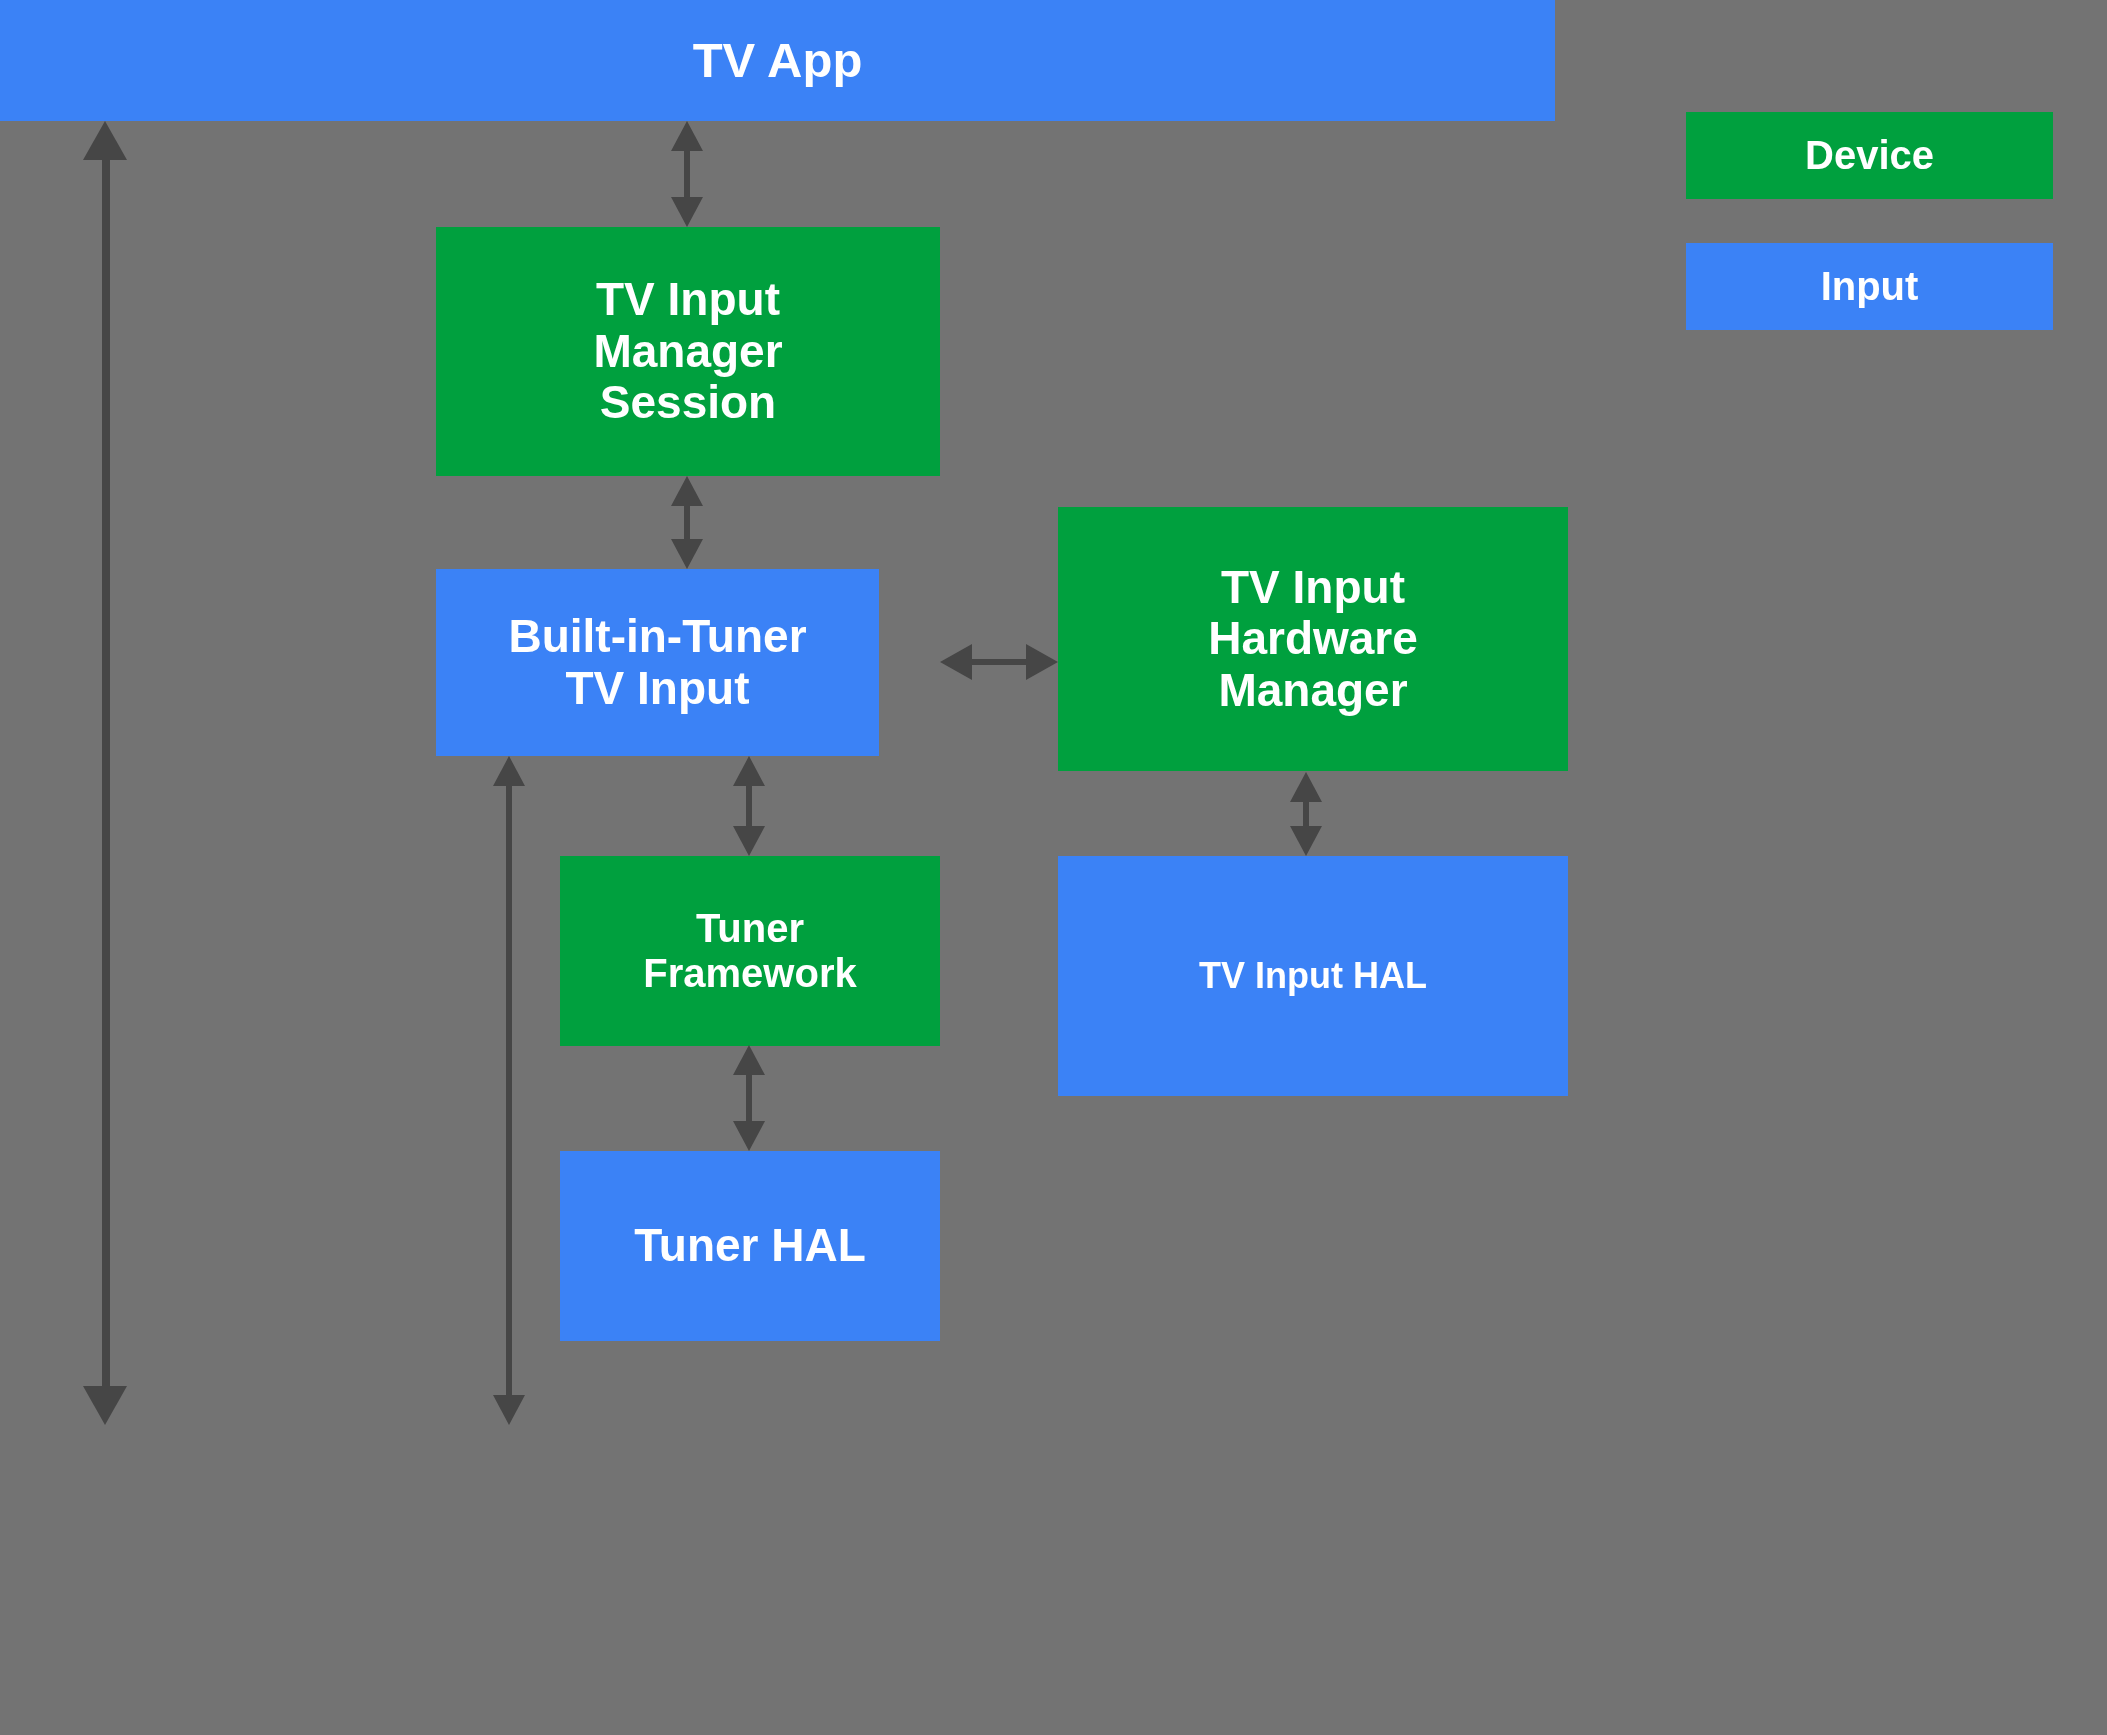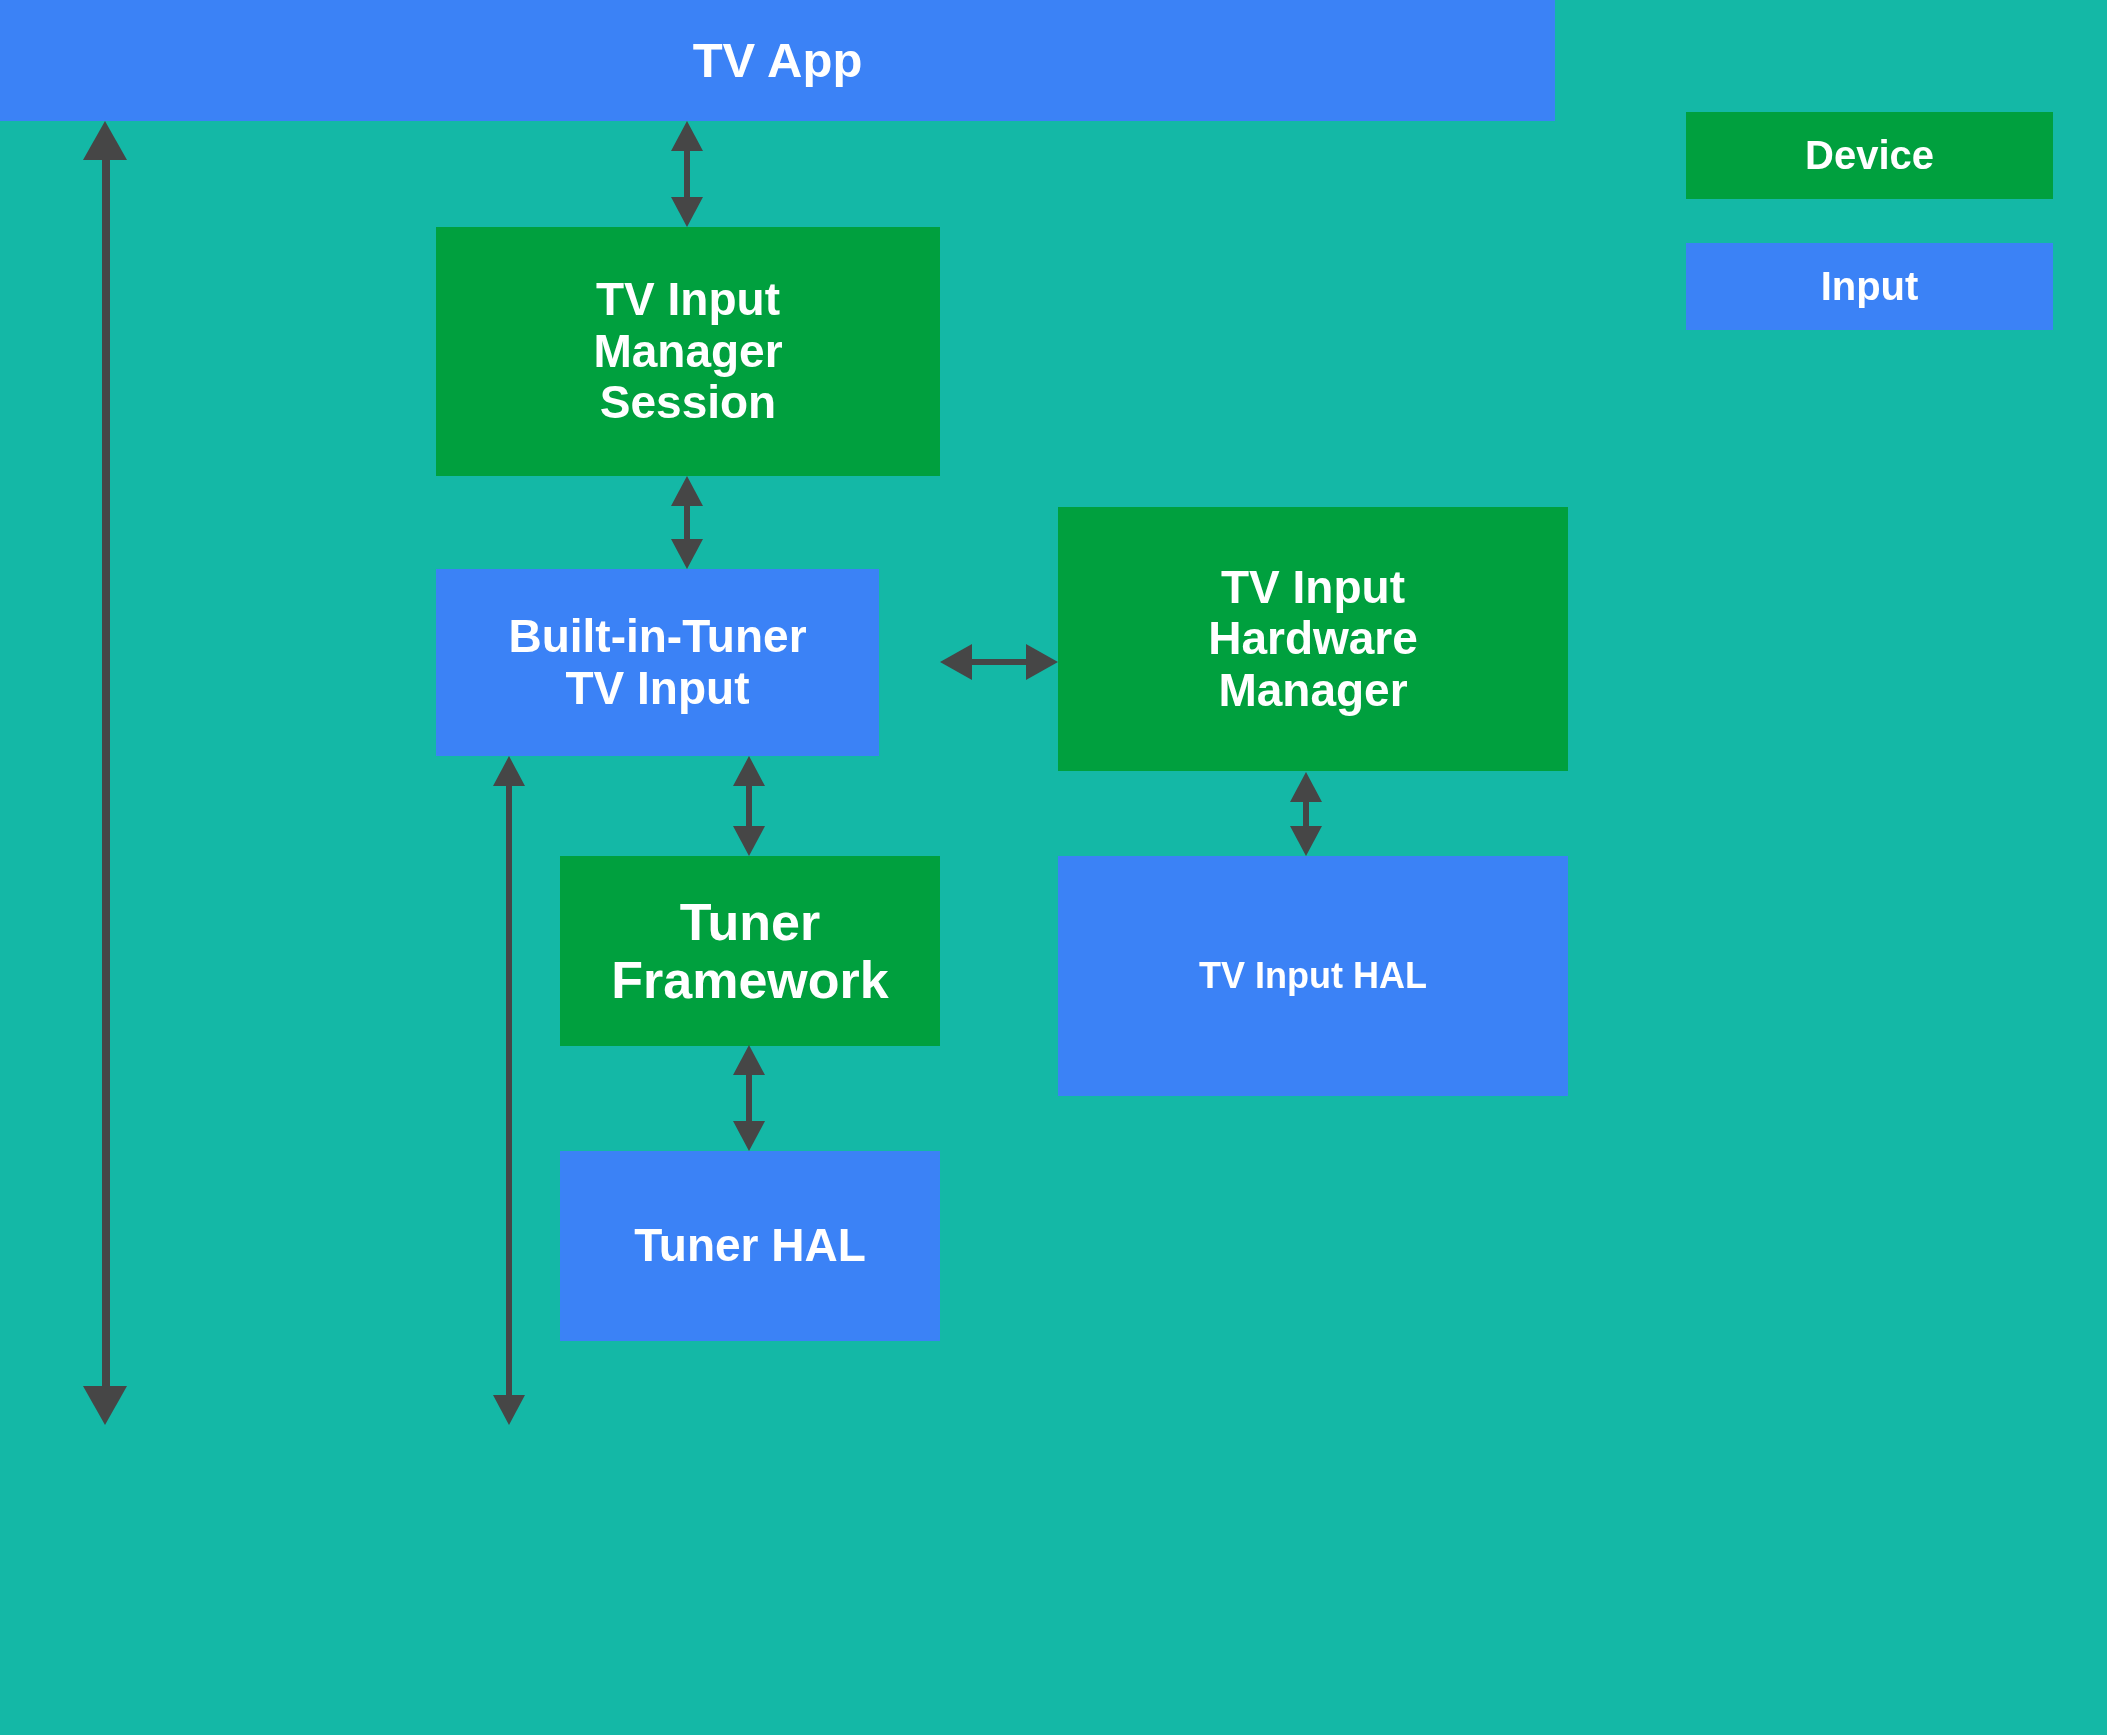--- a/index.html
+++ b/index.html
@@ -1,17 +1,17 @@
 <!DOCTYPE html>
 <html style="font-size:10px"><head>
 <meta charset="utf-8">
 <style>
   html,body{margin:0;padding:0;background:#000;}
   body{font-family:"Liberation Sans", sans-serif;}
-  #stage{position:relative;width:2108px;height:1736px;background:#14b8a6;overflow:hidden;}
+  #stage{position:relative;width:2108px;height:1736px;background:#737373;overflow:hidden;}
 
   .box{
     position:absolute;
     display:flex;align-items:center;justify-content:center;
     text-align:center;
     color:#ffffff;
     font-weight:700;
     line-height:1.12;
     box-sizing:border-box;
     padding:2.5px 6.2px;
@@ -51,21 +51,21 @@
     <span>Built-in-Tuner
 TV Input</span>
   </div>
 
   <div class="box android" style="left:1058px;top:507px;width:510px;height:264px;font-size:46px;">
     <span>TV Input
 Hardware
 Manager</span>
   </div>
 
-  <div class="box android" style="left:560px;top:856px;width:380px;height:190px;font-size:52px;">
+  <div class="box android" style="left:560px;top:856px;width:380px;height:190px;font-size:40px;">
     <span>Tuner
 Framework</span>
   </div>
 
   <div class="box device" style="left:1058px;top:856px;width:510px;height:240px;font-size:36px;">
     <span>TV Input HAL</span>
   </div>
 
   <div class="box device" style="left:560px;top:1151px;width:380px;height:190px;font-size:46px;">
     <span>Tuner HAL</span>

